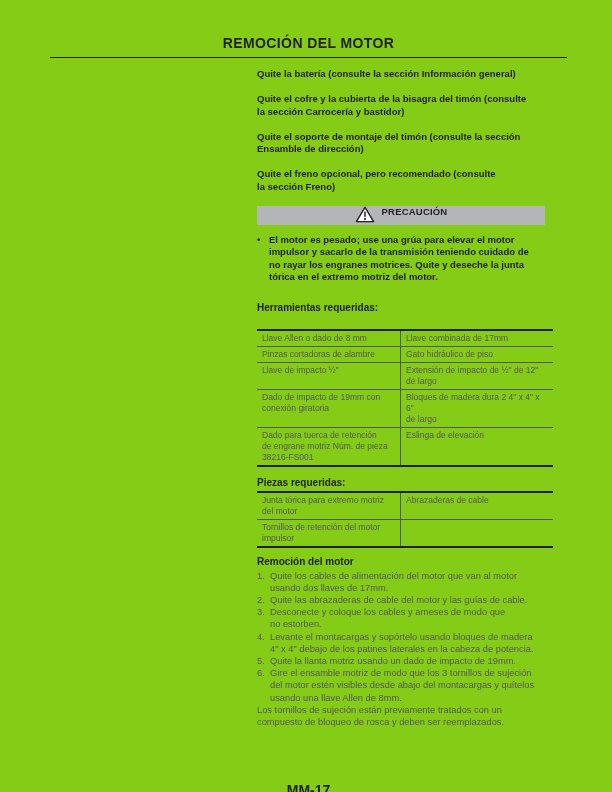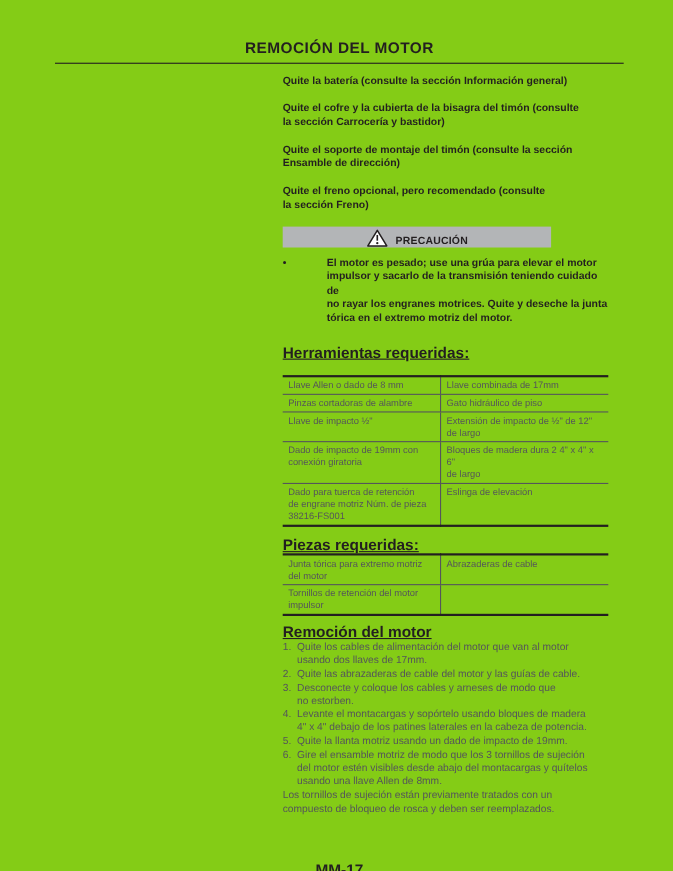--- a/index.html
+++ b/index.html
@@ -36,39 +36,38 @@
   .intro-para{
     margin:0 0 12.5px 0;
     font-size:9.5px;font-weight:bold;line-height:12.5px;
     white-space:pre-line;
     color:#231f20;
   }
   .content{padding-top:68px;box-sizing:border-box;}
   
   .caution-bar{
     margin-top:7px;
-    height:19px;width:244px;
+    height:19px;width:288px;
     background:#b3b5b7;
-    display:flex;align-items:flex-end;justify-content:center;gap:7px;
+    display:flex;align-items:flex-start;justify-content:center;gap:7px;
   }
   .caution-label{
     font-size:9.5px;font-weight:bold;color:#231f20;letter-spacing:0.2px;
   }
   .warning-bullet{
     margin-top:9px;
     display:flex;
     font-size:9.5px;font-weight:bold;line-height:12.5px;color:#231f20;
   }
   .warning-bullet .bullet{width:12px;flex:none;}
-  .warning-bullet .btext{flex:1;white-space:pre-line;margin-left:28px;}
+  .warning-bullet .btext{flex:1;white-space:pre-line;}
   
   .section-heading{
-    font-size:14px;font-weight:bold;color:#231f20;line-height:10px;
+    font-size:10px;font-weight:bold;color:#231f20;line-height:10px;
     margin:0;
-    text-decoration:underline;
   }
   .tools-heading{margin-top:19px;}
   .parts-heading{margin-top:11px;}
   .proc-heading{margin-top:9px;}
   
   table.req-table{
     margin-top:16px;
     width:296px;
     border-collapse:collapse;
     border-top:2px solid #231f20;

